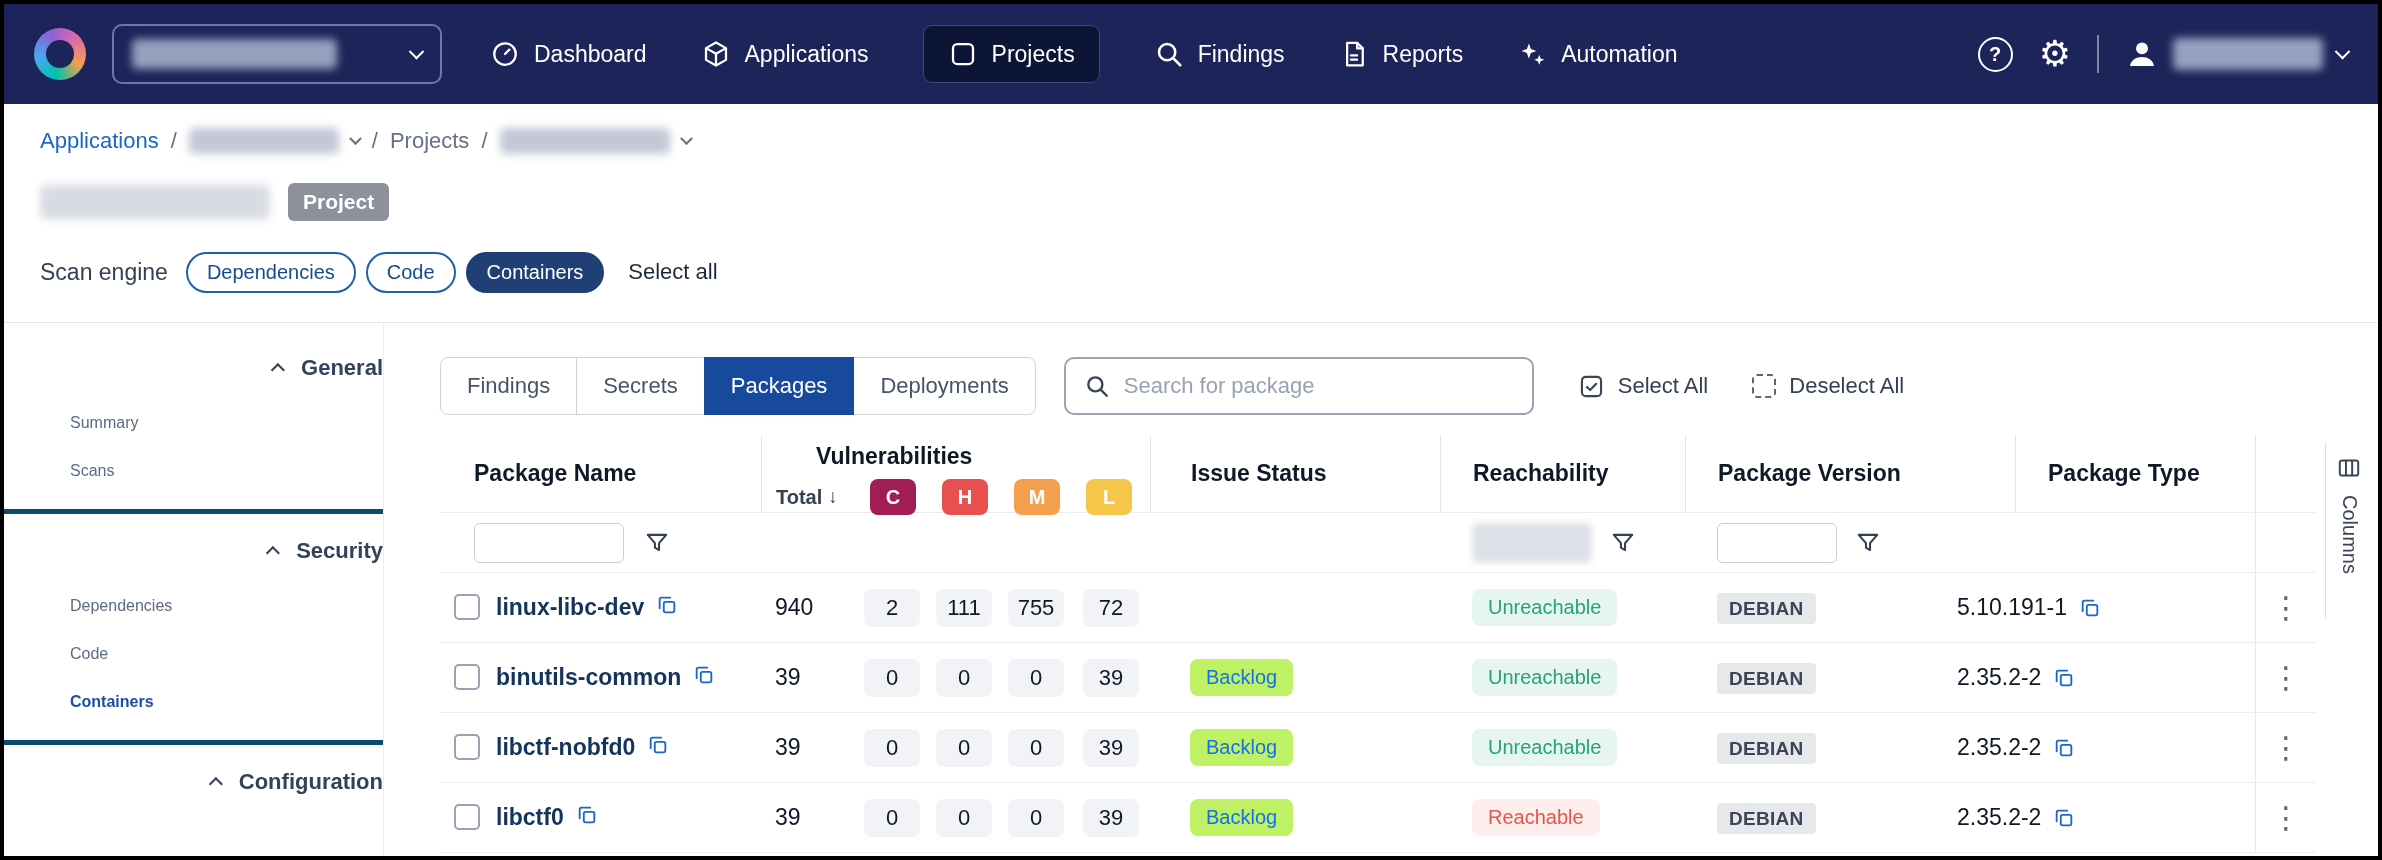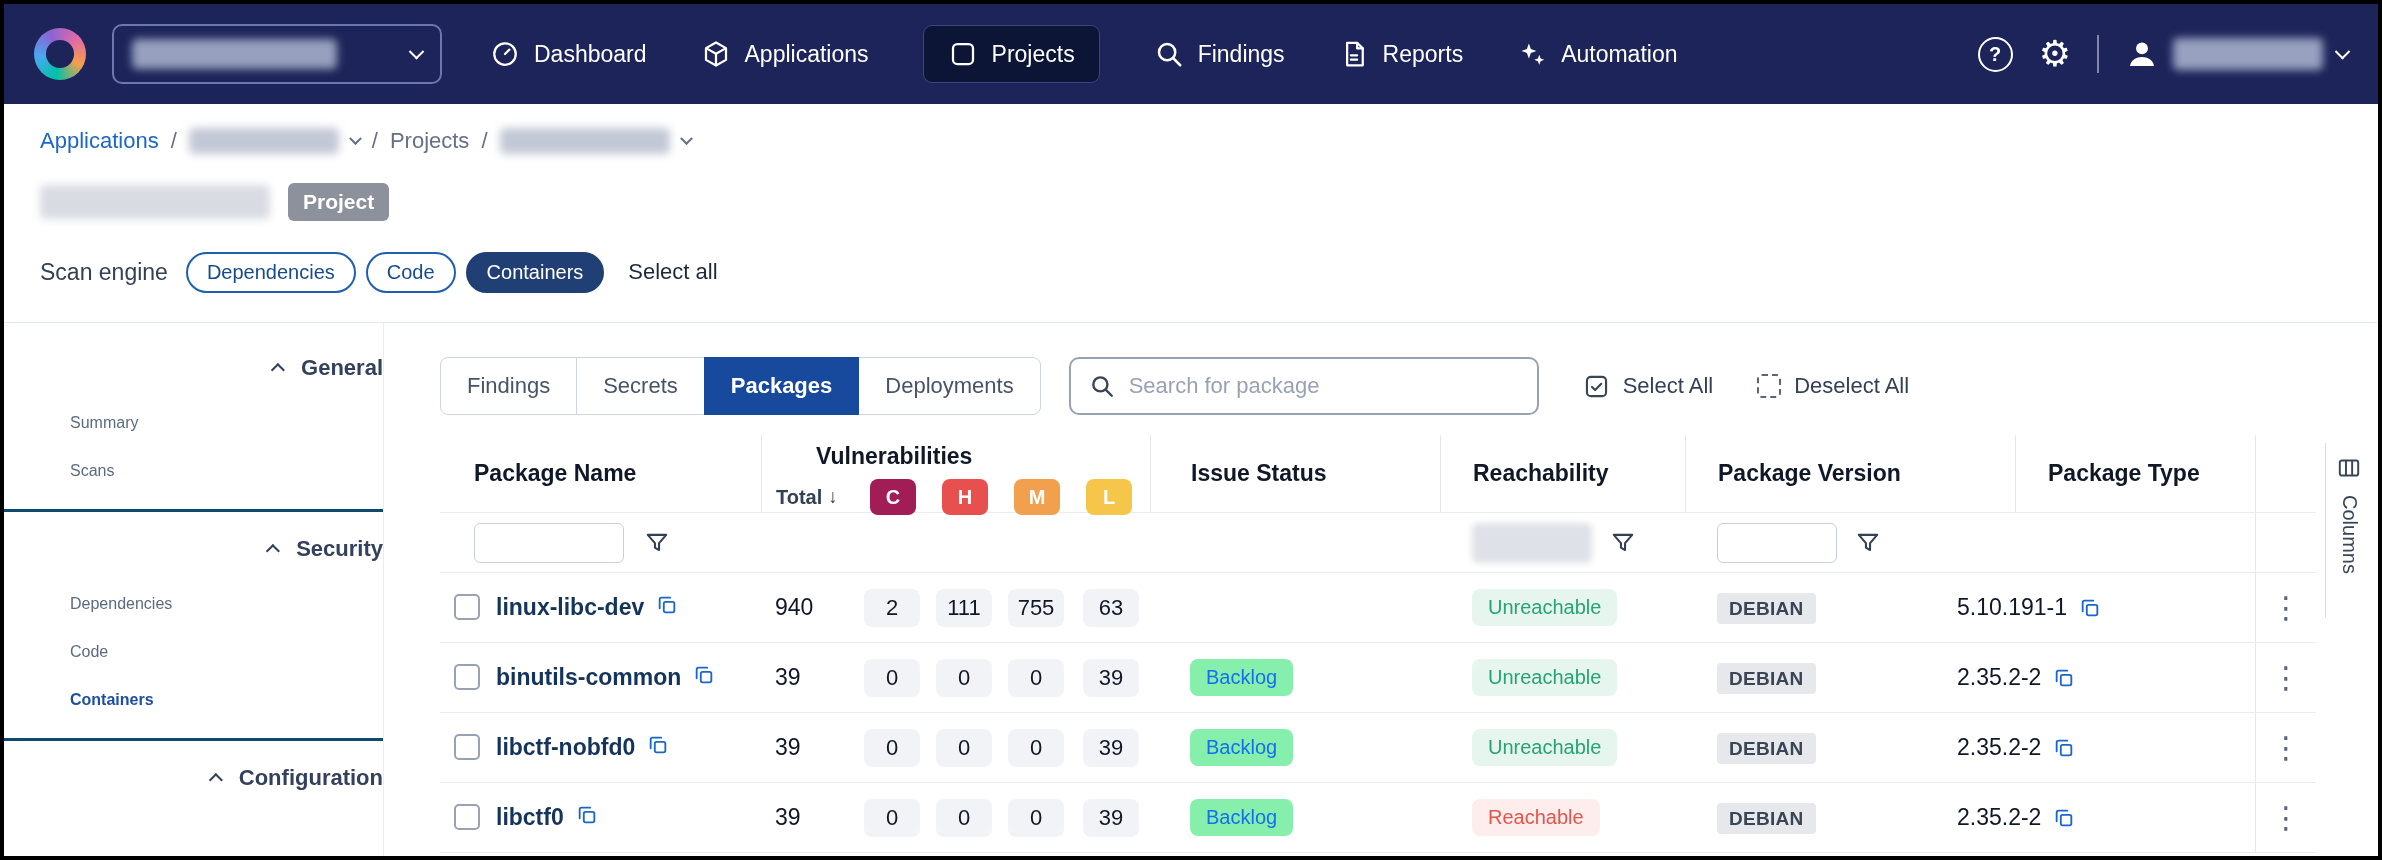--- a/index.html
+++ b/index.html
@@ -43,35 +43,35 @@
   .scan-row { margin:24px 0 0 36px; height:48px; display:flex; align-items:center; gap:10px; }
   .scan-label { font-size:23px; color:#344054; margin-right:8px; }
   .scan-pill { border:2px solid #1F5FAE; color:#174B8F; border-radius:999px; padding:7px 19px; font-size:20px; cursor:pointer; background:#fff; }
   .scan-pill.active { background:#203F74; border-color:#203F74; color:#fff; }
   .select-all-link { font-size:22px; color:#1D2939; margin-left:14px; cursor:pointer; }
 
   
   .main { margin-top:26px; border-top:1px solid #E4E7EC; height:534px; display:flex; position:relative; }
   .sidebar { width:380px; flex-shrink:0; border-right:1px solid #EAECF0; padding-top:8px; }
   .side-section { padding:6px 0 14px; }
-  .side-section + .side-section { border-top:3px solid #0c4a6e; }
+  .side-section + .side-section { border-top:5px solid #0c4a6e; }
   .side-header { display:flex; align-items:center; gap:16px; padding:18px 0 18px 32px; font-weight:700; font-size:22px; color:#33415C; cursor:pointer;justify-content:flex-end; }
   .side-chev { width:10px; height:10px; border-left:2.5px solid #33415C; border-top:2.5px solid #33415C; transform:rotate(45deg) translateY(3px); }
   .side-item { padding:15px 0 15px 66px; font-size:16px; color:#5B6B7F; cursor:pointer; }
   .side-item.active { color:#1D4FA1; font-weight:700; }
 
   .content { flex:1; min-width:0; padding:28px 26px 0 56px; position:relative; }
 
   
   .toolbar { display:flex; align-items:center; height:70px; }
   .tabs { display:flex; }
   .tab { height:58px; display:flex; align-items:center; padding:0 26px; border:1px solid #D0D5DD; margin-left:-1px; font-size:22px; color:#475467; background:#fff; cursor:pointer; }
   .tab:first-child { border-radius:8px 0 0 8px; margin-left:0; }
   .tab:last-child { border-radius:0 8px 8px 0; }
-  .tab.active { background:#174A9C; border-color:#174A9C; color:#fff; font-weight:700; z-index:1; }
+  .tab.active { background:#174A9C; border-color:#174A9C; color:#fff; font-weight:400; z-index:1; }
   .search { margin-left:28px; width:470px; height:58px; border:2px solid #98A2B3; border-radius:10px; display:flex; align-items:center; padding:0 18px; gap:14px; color:#3A4555; }
   .search input { border:none; outline:none; flex:1; font-size:22px; color:#344054; background:transparent; font-family:"Liberation Sans", sans-serif; }
   .search input::placeholder { color:#98A2B3; }
   .tool-btn { display:flex; align-items:center; gap:13px; font-size:22px; color:#344054; margin-left:44px; cursor:pointer; white-space:nowrap; }
   .dashed-sq { width:24px; height:24px; border:2px dashed #5B6575; border-radius:5px; }
   .export-ring { margin-left:auto; margin-right:36px; border:6px solid #0CA6A6; border-radius:36px; padding:4px; background:#fff;
                  box-shadow:0 5px 10px rgba(13,60,70,.35); }
   .export-btn { display:flex; align-items:center; gap:11px; background:#fff; color:#1B66C9; font-size:22px; font-weight:600;
                 padding:10px 22px; border:none; border-radius:26px; cursor:pointer; font-family:"Liberation Sans", sans-serif; white-space:nowrap; }
 
@@ -110,21 +110,21 @@
   .copy-ic { color:#1B66C9; margin-left:12px; display:flex; cursor:pointer; }
   .rTotal { width:95px; padding-left:14px; }
   .rSev { width:72px; display:flex; justify-content:center; }
   .rSev.last { width:78px; }
   .count-box { min-width:56px; height:38px; background:#F1F3F6; border-radius:8px; display:flex; align-items:center; justify-content:center; font-size:22px; padding:0 8px; }
   .rC { width:290px; padding-left:40px; } .rD { width:245px; padding-left:32px; }
   .rE { width:240px; padding-left:32px; } .rF { width:330px; padding-left:32px; display:flex; align-items:center; }
   .rG { flex:1; border-left:1px solid #E4E7EC; align-self:stretch; display:flex; align-items:center; justify-content:center; }
   .kebab { font-size:30px; color:#5B6575; font-family:"DejaVu Sans", sans-serif; cursor:pointer; line-height:1; }
   .pill { display:inline-block; padding:7px 16px; border-radius:8px; font-size:20px; white-space:nowrap; }
-  .pill-blue { background:#86efac; color:#1570EF; }
+  .pill-blue { background:#bef264; color:#1570EF; }
   .pill-green { background:#E6F6EE; color:#27A376; }
   .pill-red { background:#FDEDEC; color:#E2574C; }
   .badge-type { background:#E6E8EB; color:#3A4555; font-weight:700; font-size:19px; padding:5px 12px; border-radius:4px; letter-spacing:.3px; }
 
   .columns-strip { position:absolute; right:6px; top:120px; height:175px; border-left:1px solid #D9DEE5;
                    display:flex; flex-direction:column; align-items:center; gap:14px; padding:12px 10px 0; color:#3A4555; cursor:pointer; }
   .columns-text { writing-mode:vertical-rl; font-size:20px; color:#3A4555; }
 
   .ic { display:block; }
 </style>
@@ -359,21 +359,21 @@
           <div class="rSev">
               <span class="count-box">2</span>
             </div>
           <div class="rSev">
               <span class="count-box">111</span>
             </div>
           <div class="rSev">
               <span class="count-box">755</span>
             </div>
           <div class="rSev last">
-              <span class="count-box">63</span>
+              <span class="count-box">72</span>
             </div>
           <div class="rC"></div>
           <div class="rD"><span class="pill pill-green">Unreachable</span></div>
           <div class="rE"><span class="badge-type">DEBIAN</span></div>
           <div class="rF">
             <span>5.10.191-1</span>
             <span class="copy-ic">
                 <svg class="ic" width="22" height="22" viewBox="0 0 24 24" fill="none" stroke="currentColor" stroke-width="2">
                   <rect x="8.5" y="8.5" width="11.5" height="11.5" rx="2"></rect>
                   <path d="M15.5 4H6a2 2 0 0 0-2 2v9.5" stroke-linecap="round"></path>

